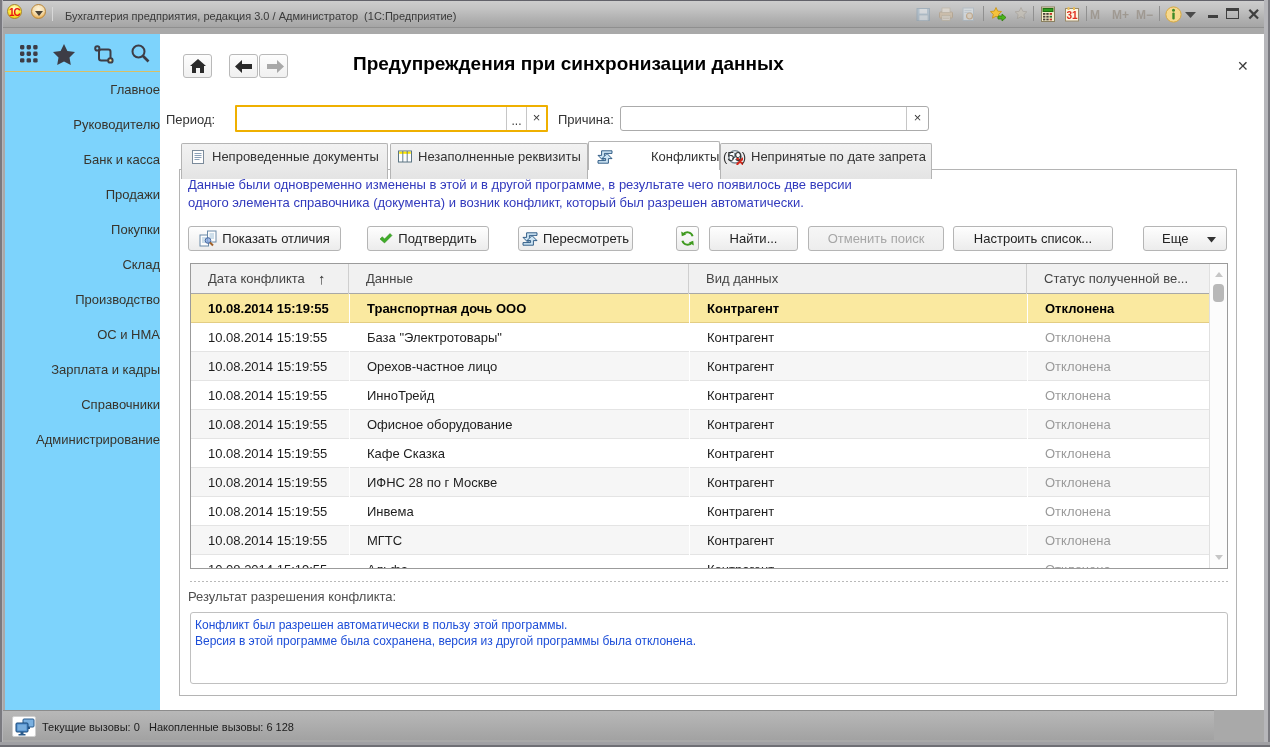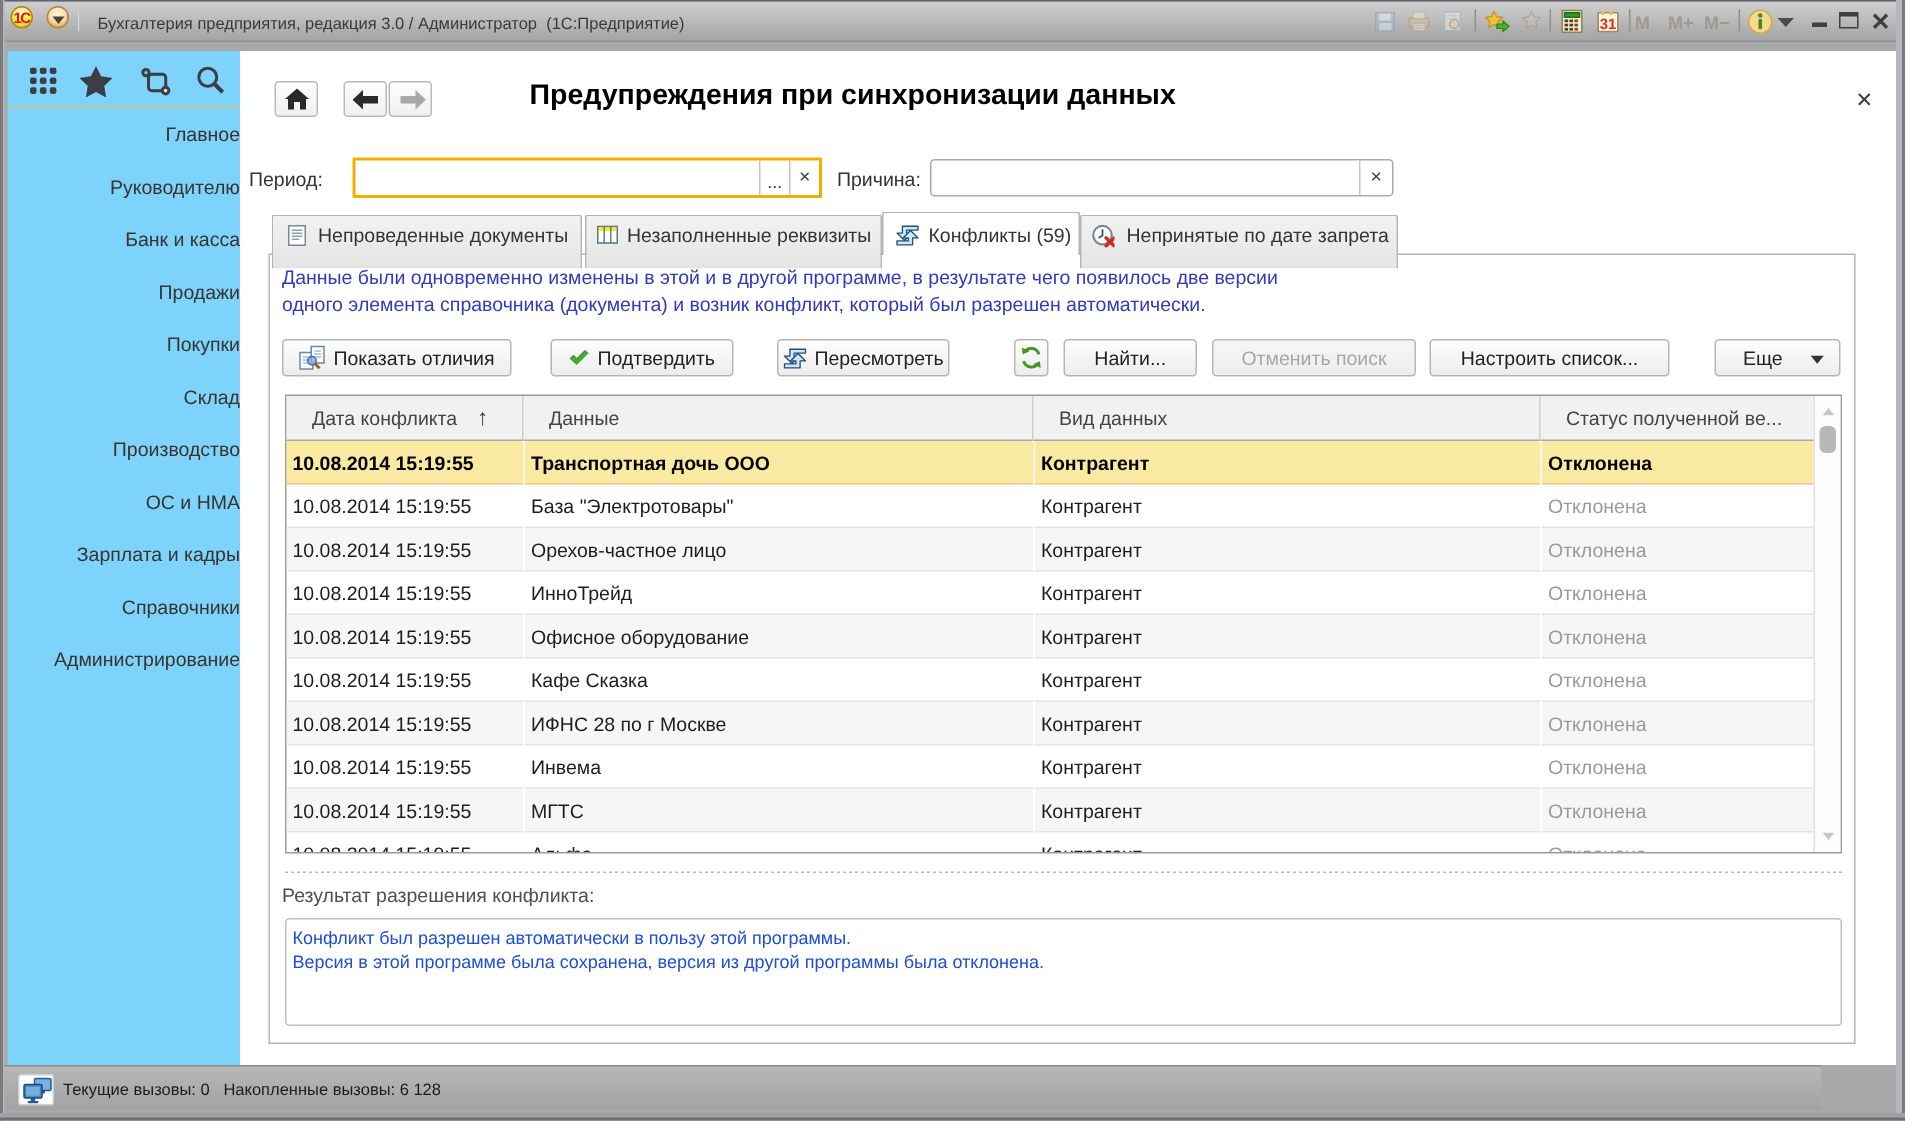--- a/index.html
+++ b/index.html
@@ -42,40 +42,40 @@
 
 .flabel { position:absolute; top:112px; font-size:13px; color:#333; }
 #inp-period { position:absolute; left:235px; top:105px; width:313px; height:27px; border:2px solid #efb000; background:#fff; border-radius:1px; }
 #inp-prichina { position:absolute; left:620px; top:106px; width:309px; height:25px; border:1px solid #ababab; background:#fff; border-radius:3px; }
 .inbtn { position:absolute; top:0; height:100%; border-left:1px solid #c6c6c6; color:#555; font-size:12px; text-align:center; }
 
 .tab { position:absolute; top:143px; height:36px; border:1px solid #b4b4b4; border-bottom:none; border-radius:2px 2px 0 0;
   background:linear-gradient(#f2f2f2,#e4e4e4); font-size:13px; color:#333; }
 .tab.active { top:141px; height:29px; background:#fff; z-index:3; }
 .tab .lbl { position:absolute; left:30px; top:5px; white-space:nowrap; }
-.tab.active .lbl { top:7px; }
+.tab.active .lbl { top:7px;margin-left:32px; }
 .tab .ticon { position:absolute; left:8px; top:5px; width:16px; height:16px; }
 .tab.active .ticon { top:7px; }
 
 #panel { position:absolute; left:179px; top:169px; width:1058px; height:527px; border:1px solid #b4b4b4; border-top:1px solid #b4b4b4; background:#fff; }
 #infotext { position:absolute; left:188px; top:176px; font-size:13px; color:#3139bd; line-height:18px; }
 
 .btn { position:absolute; top:226px; height:25px; border:1px solid #b5b5b5; border-radius:3px;
   background:linear-gradient(#fefefe,#ececec); font-size:13px; color:#222;
   display:flex; align-items:center; justify-content:center; }
 .btn svg { margin-right:5px; }
 .btn.disabled { color:#a6a6a6; background:linear-gradient(#f6f6f6,#ededed); }
 
 #grid { position:absolute; left:190px; top:263px; width:1038px; height:306px; border:1px solid #9b9b9b; background:#fff; overflow:hidden; }
 #ghead { position:absolute; left:0; top:0; width:1019px; height:30px; background:#f1f1f1; border-bottom:1px solid #a8a8a8; }
 .hc { position:absolute; top:0; height:30px; line-height:30px; padding-left:17px; color:#444; font-size:13px; border-right:1px solid #cfcfcf; }
 .row { position:absolute; left:0; width:1019px; height:29px; border-bottom:1px solid #e4e4e4; }
 .row.alt { background:#f6f6f6; }
 .row.sel { background:#fae9a0; border-bottom:1px solid #e3cd83; }
-.cell { position:absolute; top:0; height:29px; line-height:29px; padding-left:4px; font-size:13px; color:#1d1d1d; white-space:nowrap; overflow:hidden; }
+.cell { position:absolute; top:0; height:29px; line-height:29px; padding-left:17px; font-size:13px; color:#1d1d1d; white-space:nowrap; overflow:hidden; }
 .cell.status { color:#9a9a9a; }
 .cell + .cell { border-left:1px solid #fff; }
 .row.sel .cell { font-weight:bold; color:#000; }
 #vscroll { position:absolute; right:0; top:0; width:18px; height:304px; background:#fcfcfc; border-left:1px solid #e0e0e0; }
 #vthumb { position:absolute; left:3px; top:20px; width:11px; height:18px; background:#b8b8b8; border-radius:4px; }
 
 #splitter { position:absolute; left:190px; top:581px; width:1038px; height:1px;
   background:repeating-linear-gradient(90deg,#b9b9b9 0 2px,transparent 2px 4px); }
 #reslabel { position:absolute; left:188px; top:589px; font-size:13px; color:#4e4e4e; }
 #resbox { position:absolute; left:190px; top:612px; width:1038px; height:72px; border:1px solid #c0c0c0; border-radius:3px; background:#fff; }

